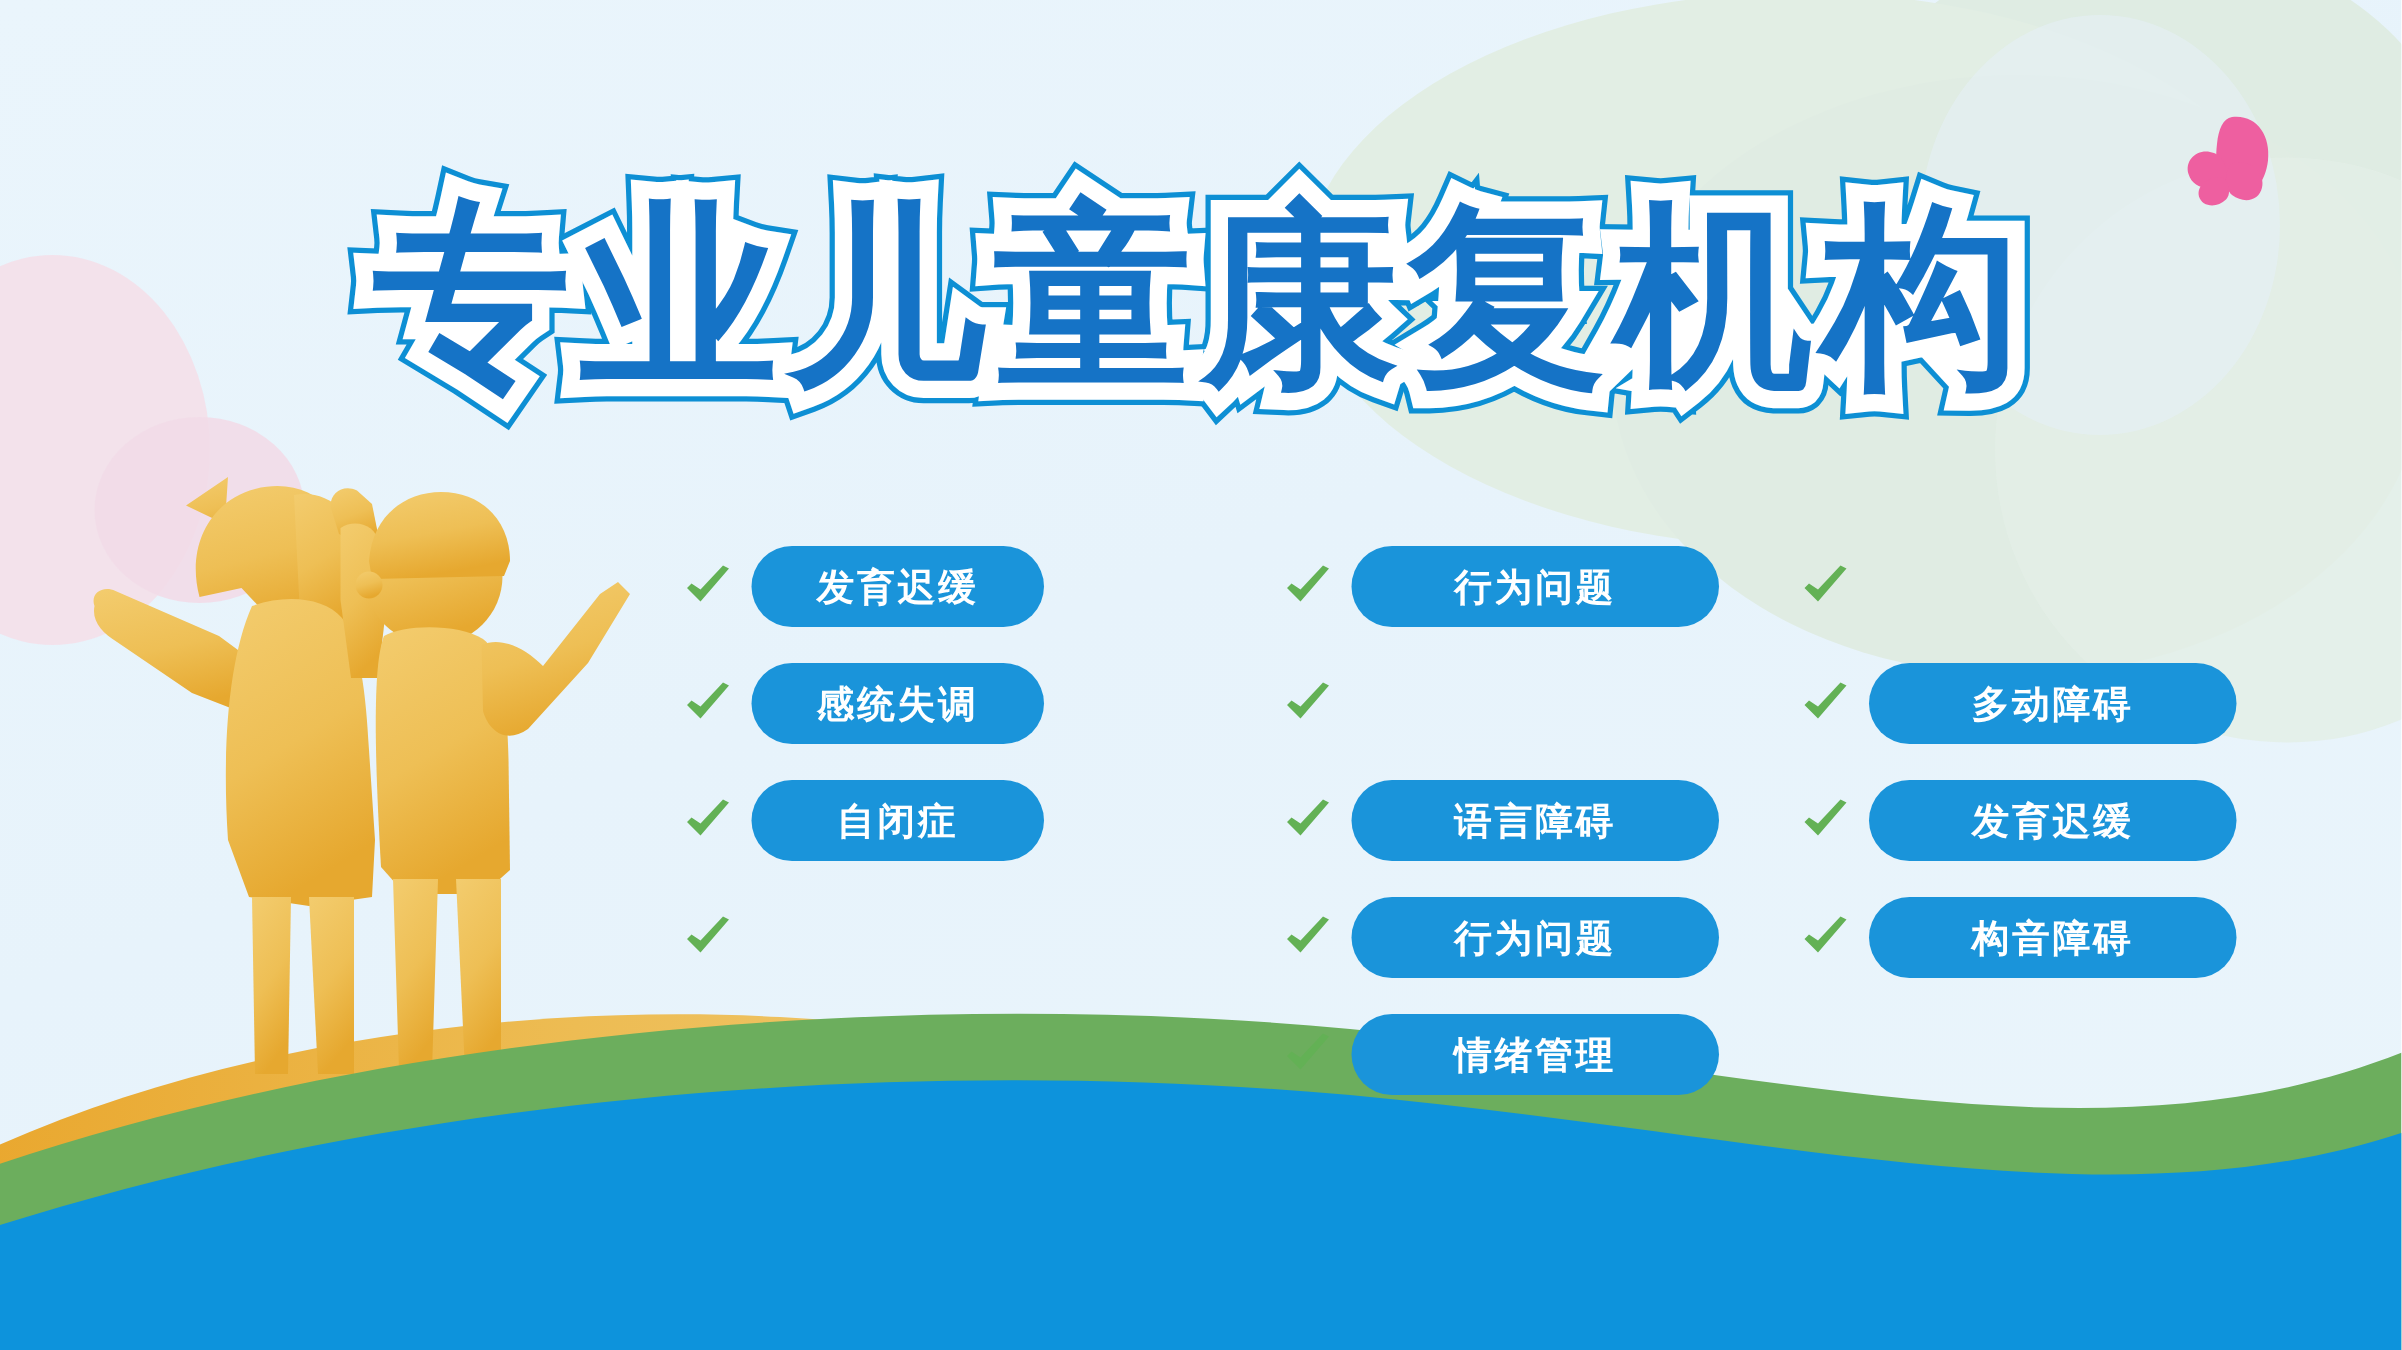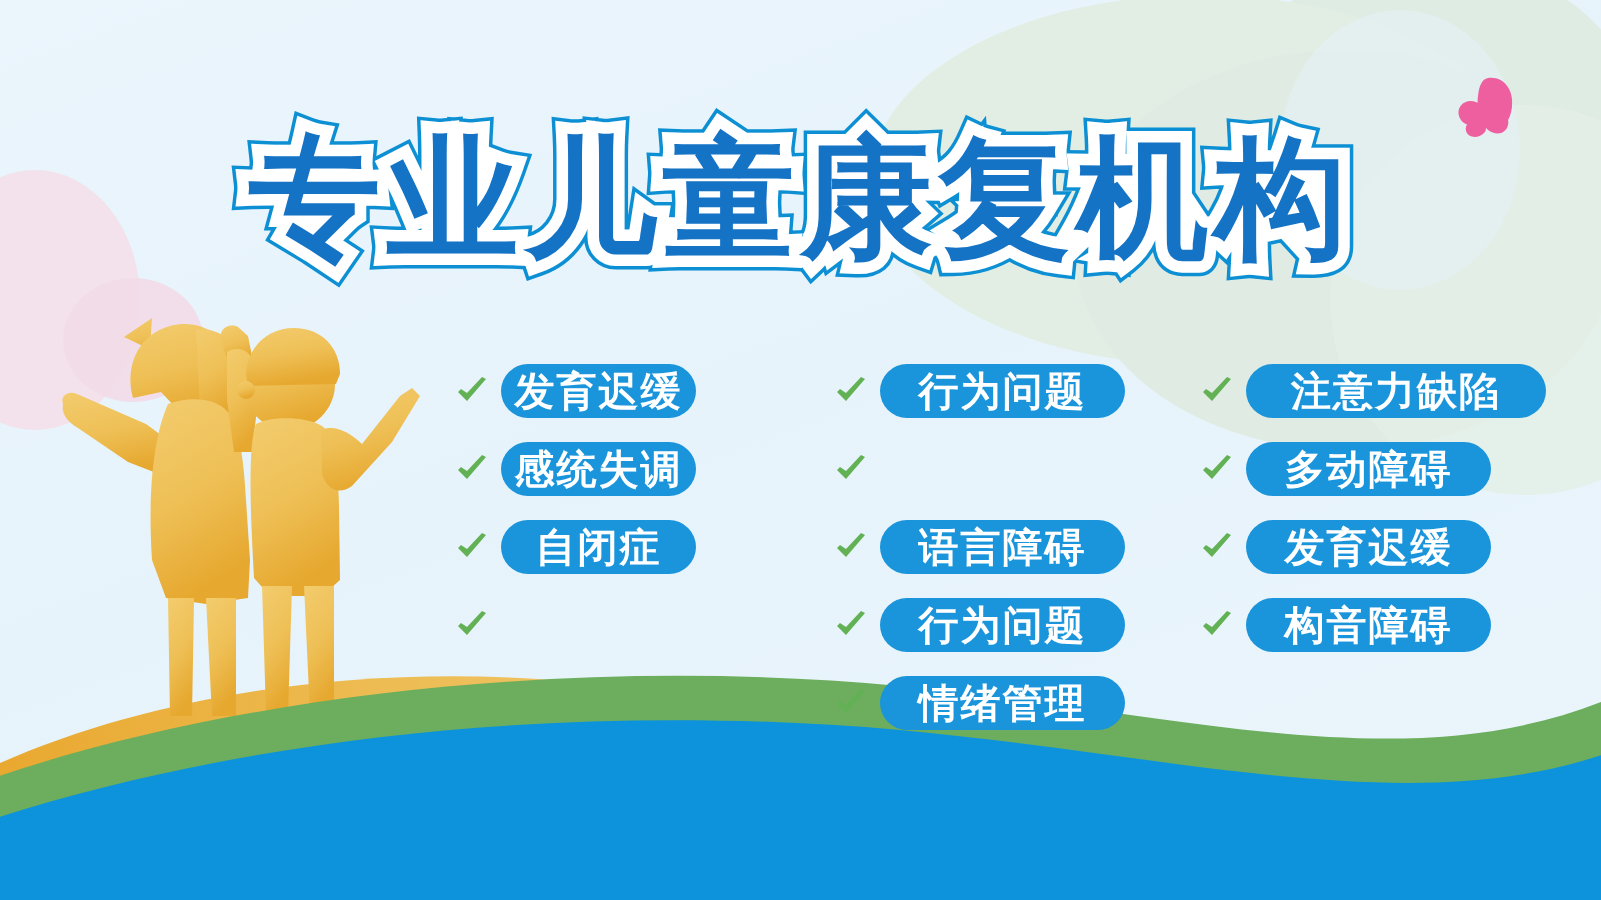--- a/index.html
+++ b/index.html
@@ -77,21 +77,21 @@
     top: 352px;
     width: 1100px;
     height: 400px;
     z-index: 7;
   }
   .badge-col {
     position: absolute;
     top: 0;
   }
   #col-1 { left: 0px; }
-  #col-2 { left: 379px; text-align: right; }
+  #col-2 { left: 400px; text-align: right; }
   #col-3 { left: 745px; }
 
   .badge-row {
     display: flex;
     align-items: center;
     height: 78px;
     margin-bottom: 0px;
   }
   .check-icon {
     width: 34px;
@@ -102,21 +102,21 @@
   }
   .pill {
     display: inline-flex;
     align-items: center;
     justify-content: center;
     background: #1a94da;
     color: #ffffff;
     border-radius: 32px;
     height: 54px;
     padding: 0 26px;
-    font-size: 40px;
+    font-size: 25px;
     font-weight: bold;
     letter-spacing: 2px;
     font-family: "DejaVu Sans", "Liberation Sans", sans-serif;
     box-sizing: border-box;
     white-space: nowrap;
   }
   .pill.w-fixed-a { width: 195px; }
   .pill.w-fixed-b { width: 245px; }
   .pill.w-fixed-c { width: 300px; }
   .pill.w-wide    { width: 290px; }
@@ -264,21 +264,20 @@
         </svg>
         <span class="pill w-fixed-b">情绪管理</span>
       </div>
     </div>
 
     <div class="badge-col" id="col-3">
       <div class="badge-row">
         <svg class="check-icon" viewBox="0 0 34 34">
           <path d="M3 18 L12 27 L31 5 L27 3 L12 19 L6 15 Z" fill="#63b155"></path>
         </svg>
-        <span class="pill w-fixed-c">注意力缺陷</span>
       </div>
       <div class="badge-row">
         <svg class="check-icon" viewBox="0 0 34 34">
           <path d="M3 18 L12 27 L31 5 L27 3 L12 19 L6 15 Z" fill="#63b155"></path>
         </svg>
         <span class="pill w-fixed-b">多动障碍</span>
       </div>
       <div class="badge-row">
         <svg class="check-icon" viewBox="0 0 34 34">
           <path d="M3 18 L12 27 L31 5 L27 3 L12 19 L6 15 Z" fill="#63b155"></path>

